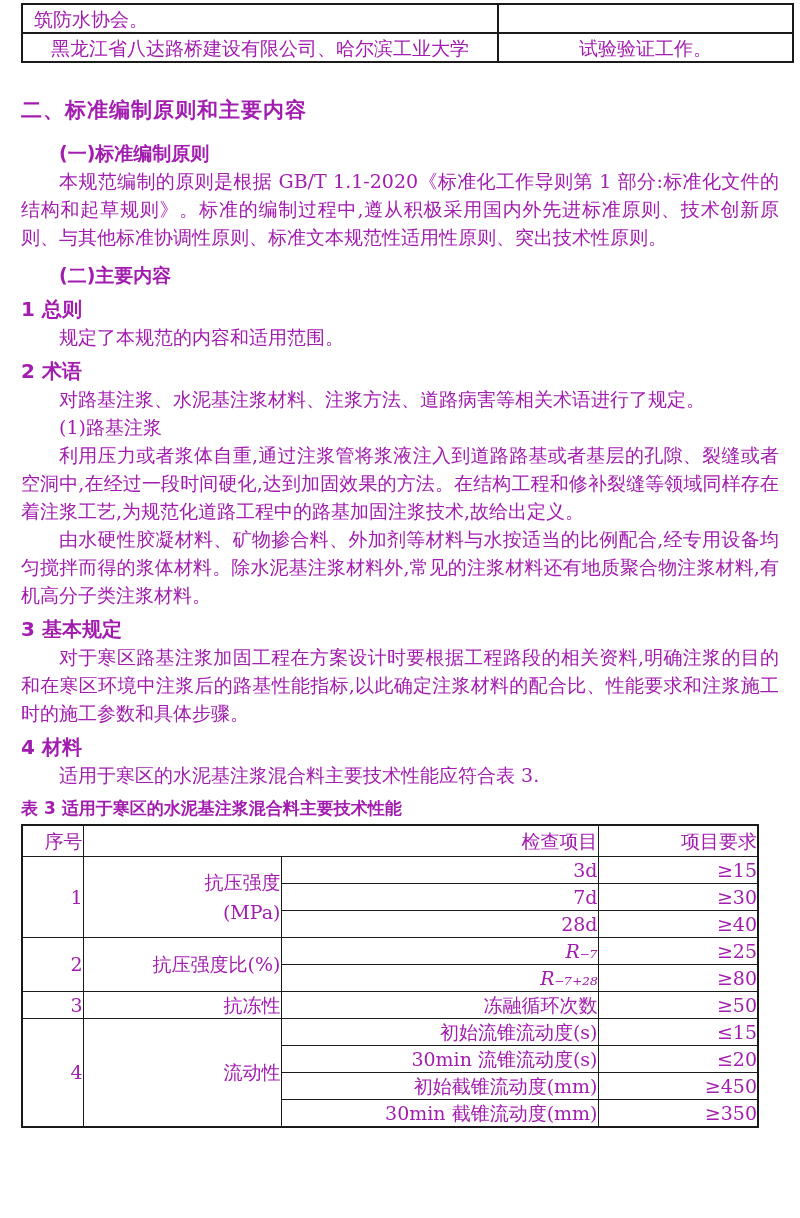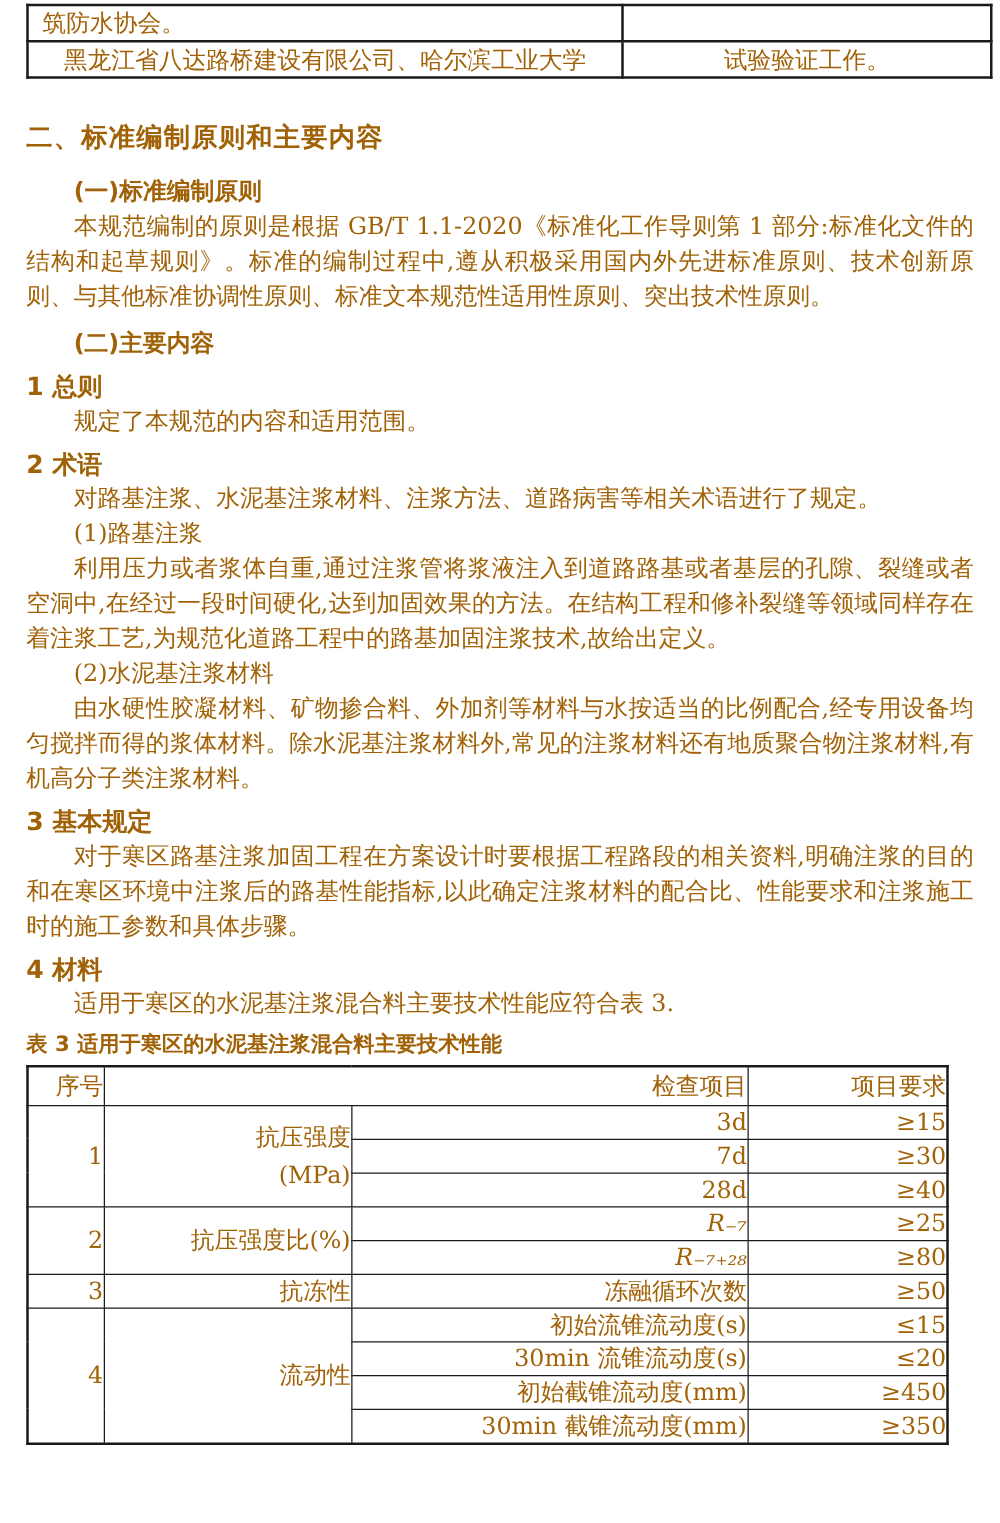--- a/index.html
+++ b/index.html
@@ -2,21 +2,21 @@
 <html><head>
 <meta charset="utf-8">
 <style>
   html,body{margin:0;padding:0;background:#ffffff;}
   .page{
     position:relative;
     width:800px;height:1218px;
     box-sizing:border-box;
     padding:3px 21px 0 21px;
     background:#ffffff;
-    color:#a16207;
+    color:#a21caf;
     font-family:"DejaVu Serif","Liberation Serif",serif;
     overflow:hidden;
   }
   
   table{border-collapse:collapse;}
   .top-table{width:723px;font-size:19px;table-layout:fixed;}
   .top-table td{
     border:2px solid #1a1a1a;
     height:27px;
     padding:0 11px;
@@ -98,21 +98,20 @@
 
   <div class="h2 mt10">(二)主要内容</div>
 
   <div class="h3">1 总则</div>
   <p class="para">规定了本规范的内容和适用范围。</p>
 
   <div class="h3">2 术语</div>
   <p class="para">对路基注浆、水泥基注浆材料、注浆方法、道路病害等相关术语进行了规定。</p>
   <p class="para">(1)路基注浆</p>
   <p class="para">利用压力或者浆体自重,通过注浆管将浆液注入到道路路基或者基层的孔隙、裂缝或者空洞中,在经过一段时间硬化,达到加固效果的方法。在结构工程和修补裂缝等领域同样存在着注浆工艺,为规范化道路工程中的路基加固注浆技术,故给出定义。</p>
-  <p class="para">(2)水泥基注浆材料</p>
   <p class="para">由水硬性胶凝材料、矿物掺合料、外加剂等材料与水按适当的比例配合,经专用设备均匀搅拌而得的浆体材料。除水泥基注浆材料外,常见的注浆材料还有地质聚合物注浆材料,有机高分子类注浆材料。</p>
 
   <div class="h3">3 基本规定</div>
   <p class="para">对于寒区路基注浆加固工程在方案设计时要根据工程路段的相关资料,明确注浆的目的和在寒区环境中注浆后的路基性能指标,以此确定注浆材料的配合比、性能要求和注浆施工时的施工参数和具体步骤。</p>
 
   <div class="h3">4 材料</div>
   <p class="para">适用于寒区的水泥基注浆混合料主要技术性能应符合表 3.</p>
 
   <div class="t3-caption">表 3 适用于寒区的水泥基注浆混合料主要技术性能</div>
 

